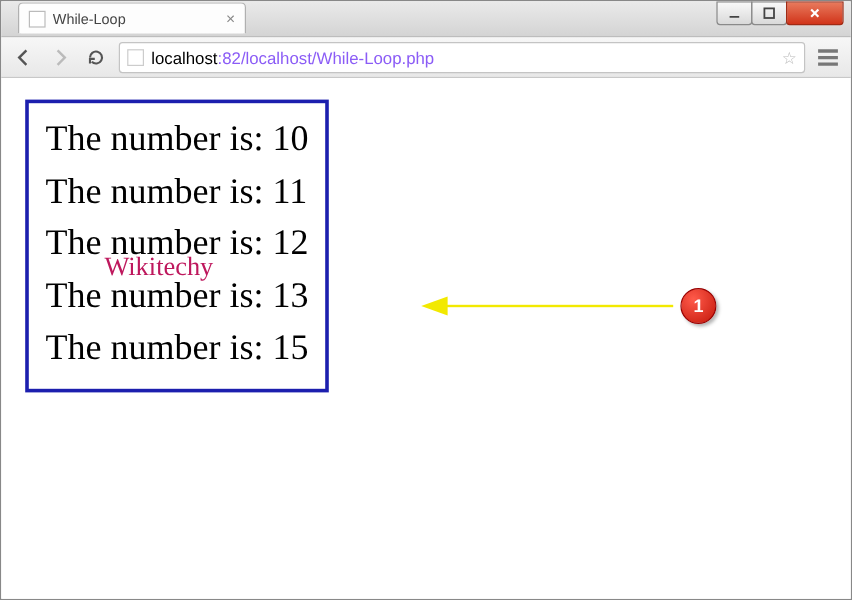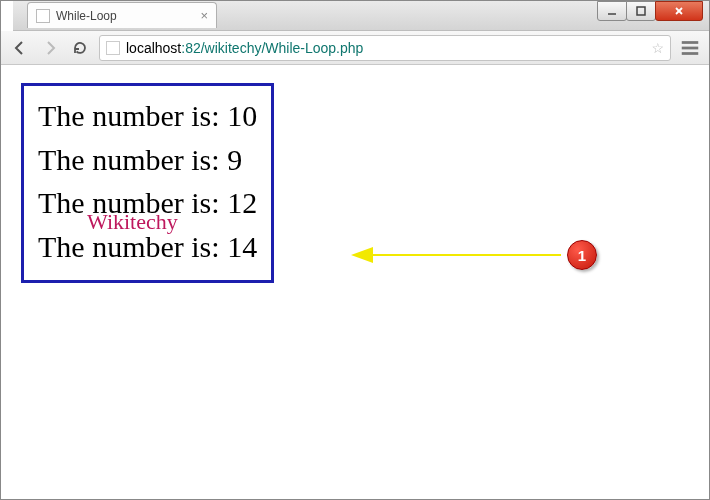--- a/index.html
+++ b/index.html
@@ -90,21 +90,21 @@
     gap: 6px;
     font-size: 14px;
     color: #333;
   }
   .omnibox .page-icon {
     width: 14px; height: 14px;
     border: 1px solid #ccc;
     background: #fff;
   }
   .omnibox .host { color: #000000; }
-  .omnibox .path { color: #0f766e; }
+  .omnibox .path { color: #8b5cf6; }
   .omnibox .star { margin-left: auto; color: #bbb; }
   .menu-btn {
     width: 22px; height: 22px;
     display: flex; align-items: center; justify-content: center;
     color: #777;
   }
   
   .content {
     padding: 18px 20px;
     position: relative;
@@ -170,21 +170,20 @@
   .tab-layer {
     position: absolute;
     top: 1px; left: 14px;
     display: flex;
   }
   .top-row {
     height: 30px;
     background: linear-gradient(to bottom,#eaeaea,#d4d4d4);
     border-bottom: 1px solid #bdbdbd;
     position: relative;
-    margin-left: 12px;
   }
 </style>
 </head>
 <body>
 
 <div class="top-row">
   <div class="tab-layer">
     <div class="tab">
       <span class="favicon"></span>
       <span class="tab-title">While-Loop</span>
@@ -225,39 +224,40 @@
       </svg>
   </div>
   <div class="nav-btn active">
     <svg viewBox="0 0 16 16">
         <path d="M3 8a5 5 0 1 1 1.5 3.5" fill="none" stroke="#555" stroke-width="1.8"></path>
         <path d="M3 13 L3 9 L7 9" fill="none" stroke="#555" stroke-width="1.8"></path>
       </svg>
   </div>
   <div class="omnibox">
     <span class="page-icon"></span>
-    <span><span class="host">localhost</span><span class="path">:82</span><span class="path">/wikitechy/While-Loop.php</span></span>
+    <span><span class="host">localhost</span><span class="path">:82</span><span class="path">/localhost/While-Loop.php</span></span>
     <span class="star">☆</span>
   </div>
   <div class="menu-btn">
     <svg viewBox="0 0 16 16">
         <line x1="2" y1="4" x2="14" y2="4" stroke="#777" stroke-width="2"></line>
         <line x1="2" y1="8" x2="14" y2="8" stroke="#777" stroke-width="2"></line>
         <line x1="2" y1="12" x2="14" y2="12" stroke="#777" stroke-width="2"></line>
       </svg>
   </div>
 </div>
 
 <div class="content">
   <div class="output-box">
     <div class="watermark">Wikitechy</div>
     <div>The number is: 10</div>
-    <div>The number is: 9</div>
+    <div>The number is: 11</div>
     <div>The number is: 12</div>
-    <div>The number is: 14</div>
+    <div>The number is: 13</div>
+    <div>The number is: 15</div>
   </div>
 
   <div class="annotation">
     <div class="arrow-line">
       <div class="arrow-head"></div>
     </div>
     <div class="callout">1</div>
   </div>
 </div>
 

